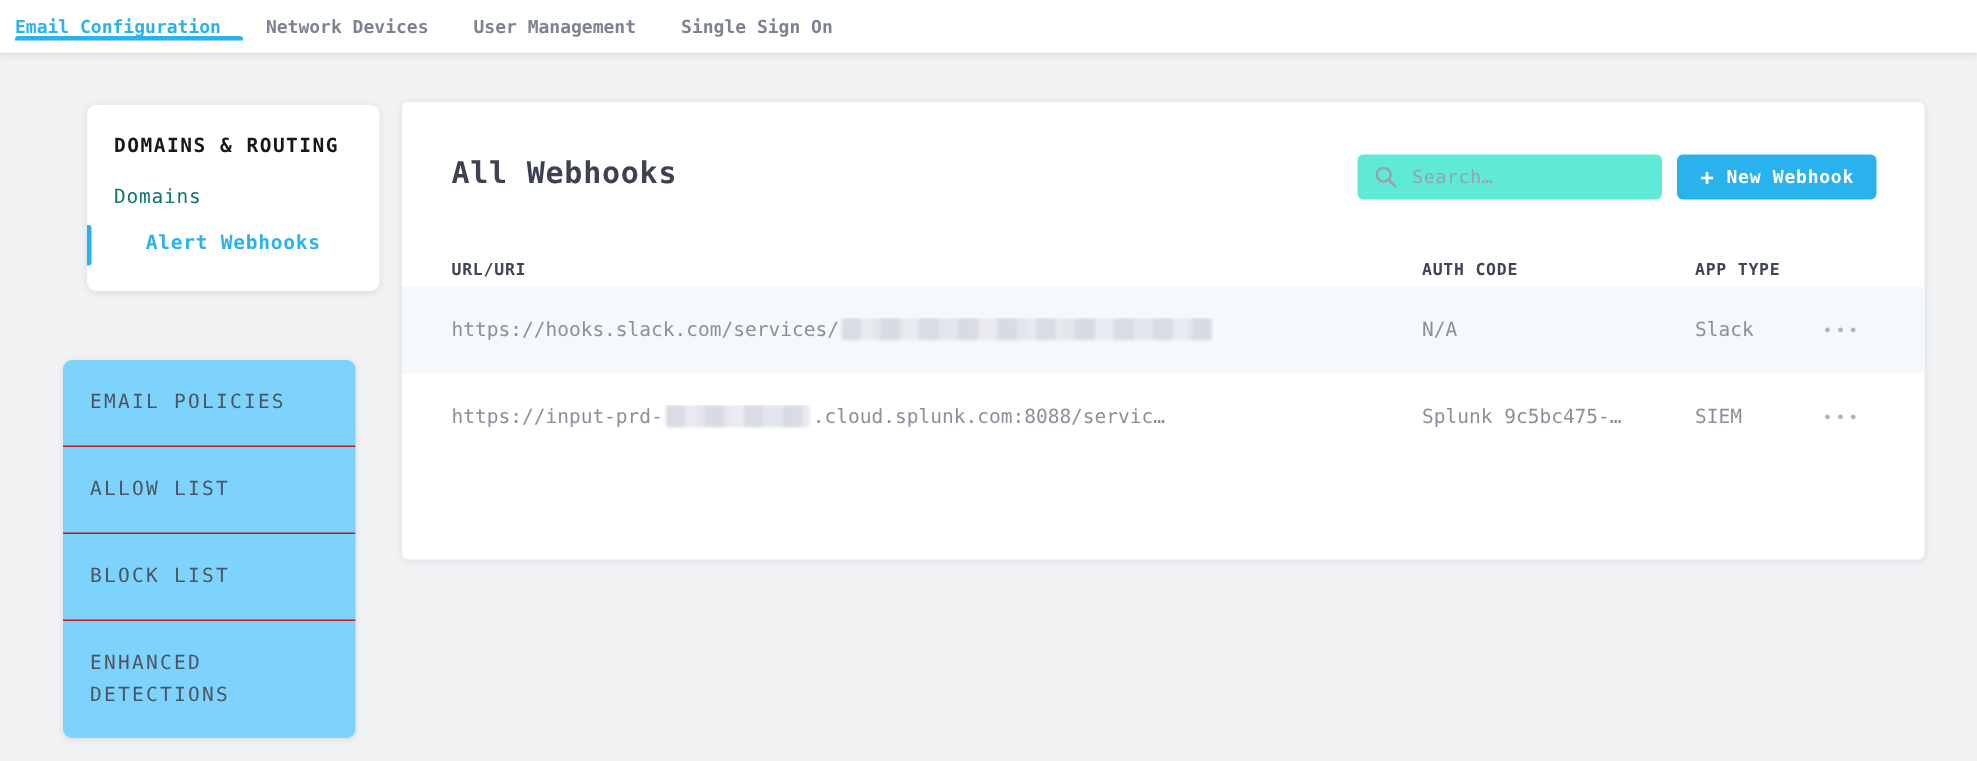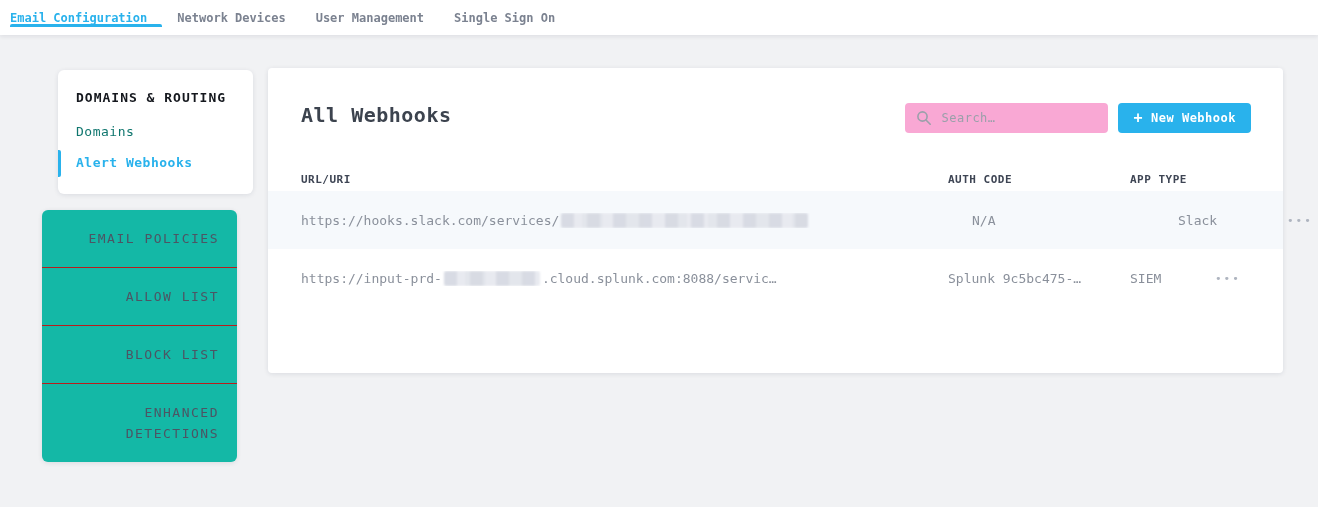--- a/index.html
+++ b/index.html
@@ -38,31 +38,30 @@
     padding:20px 18px 0 18px;
   }
   .side-title {
     font-size:13px; font-weight:bold; color:#15181e; letter-spacing:1px;
     margin-bottom:19px; white-space:nowrap;
   }
   .side-link {
     font-size:13px; letter-spacing:0.5px; color:#0f766e;
     margin-bottom:16px; cursor:pointer; position:relative; white-space:nowrap;
   }
-  .side-link.active { color:#29b2ec; font-weight:bold; }
+  .side-link.active { color:#29b2ec; font-weight:bold;text-align:center; }
   .active-bar {
     position:absolute; left:-18px; top:-5px; width:3px; height:27px;
     background:#29b2ec; border-radius:0 2px 2px 0;
   }
 
   .side-card2 {
-    position:absolute; left:42px; top:210px; width:195px;
-    background:#14b8a6; border-radius:6px; overflow:hidden;
+    position:absolute; left:42px; top:240px; width:195px;
+    background:#7dd3fc; border-radius:6px; overflow:hidden;
     box-shadow:0 1px 5px rgba(15,34,58,0.10);
-    text-align:right;
   }
   .accordion-item {
     padding:18px 18px; font-size:13px; letter-spacing:1.5px; color:#4c5564;
     line-height:21px; cursor:pointer; border-top:1px solid #b91c1c;
   }
   .accordion-item:first-child { border-top:none; }
 
   
   .main-card {
     position:absolute; left:268px; top:68px; width:1015px; height:305px;
@@ -73,21 +72,21 @@
     display:flex; 
     padding:35px 32px 0 33px; height:65px;
   }
   .page-title {
     font-size:20px; font-weight:bold; color:#3c434e; letter-spacing:0.5px;
     white-space:nowrap;
   }
   .search-wrap { margin-left:auto; position:relative; }
   .search-input {
     width:203px; height:30px; border:none; outline:none;
-    background:#f9a8d4; border-radius:4px;
+    background:#5eead4; border-radius:4px;
     padding:0 10px 0 36px;
     font-family:inherit; font-size:12px; color:#5d6571; letter-spacing:0.5px;
   }
   .search-input::placeholder { color:#9aa0aa; }
   .search-icon { position:absolute; left:11px; top:7px; width:16px; height:16px; }
   .btn-new {
     margin-left:10px; height:30px; padding:0 15px;
     background:#29b2ec; color:#ffffff; border:none; border-radius:4px;
     font-family:inherit; font-size:12px; font-weight:bold; letter-spacing:0.5px;
     display:flex; align-items:center; gap:8px; cursor:pointer; white-space:nowrap;
@@ -99,21 +98,21 @@
     display:grid;
     grid-template-columns:647px 182px 85px auto;
     padding-left:33px; align-items:center;
   }
   .thead { margin-top:34px; height:24px; }
   .th {
     font-size:11px; font-weight:bold; color:#3e4554; letter-spacing:0.5px;
     white-space:nowrap;
   }
   .trow { height:58px; font-size:13px; color:#8a909b; }
-  .trow.alt { background:#f6f9fc;gap:24px; }
+  .trow.alt { background:#f6f9fc; }
   .cell-url { white-space:nowrap; overflow:hidden; }
   .redacted {
     display:inline-block; height:15px; vertical-align:-3px;
     border-radius:2px; margin:0 2px;
     background-image:
       repeating-linear-gradient(90deg, rgba(214,217,226,0.85) 0 13px, rgba(255,255,255,0) 13px 26px),
       repeating-linear-gradient(90deg, rgba(233,235,241,0.9) 0 21px, rgba(255,255,255,0) 21px 42px),
       linear-gradient(#e3e6ec,#e3e6ec);
     filter:blur(1px);
   }

